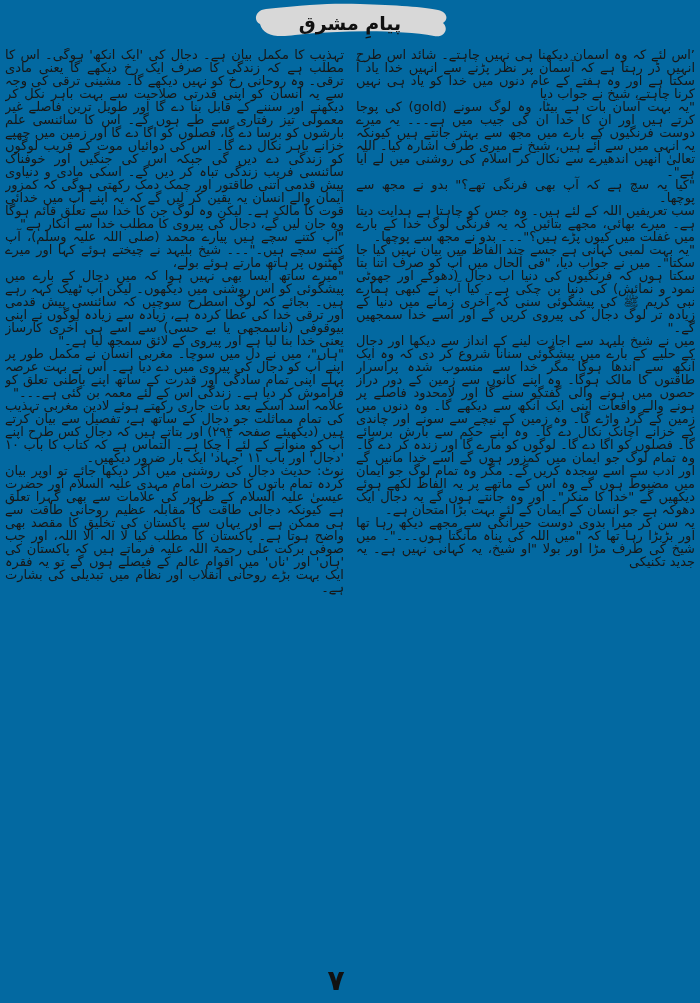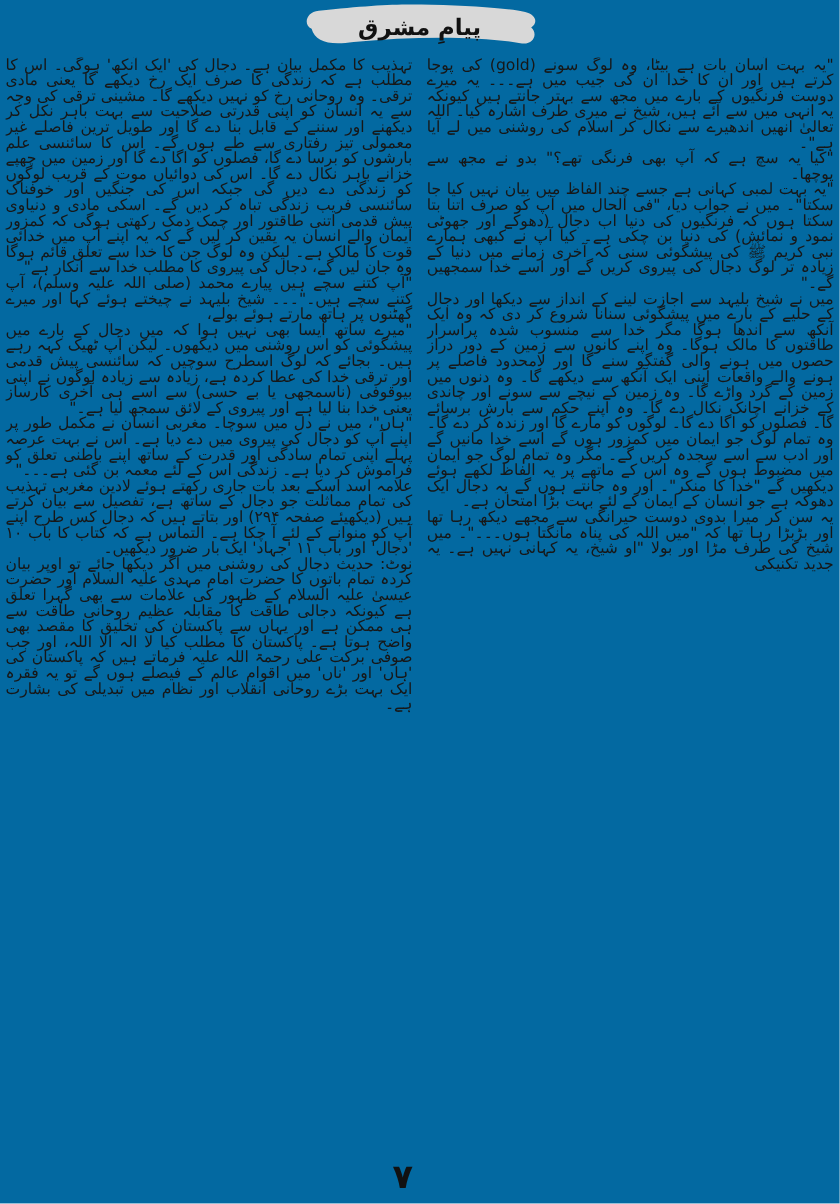--- a/index.html
+++ b/index.html
@@ -92,22 +92,24 @@
     <div class="ribbon">
       <svg viewBox="0 0 200 42" aria-hidden="true">
         <path d="M10 22 C3 19 5 8 16 7 C60 2 85 1 110 2 C145 3 175 5 188 8 C197 10 199 17 193 21 C199 26 195 36 184 34 C150 28 95 28 45 33 C25 36 13 33 10 22 Z" fill="#d8d8d8"></path>
       </svg>
       <span class="title">پیامِ مشرق</span>
     </div>
   </header>
 
   <main class="body-cols">
     <section class="col">
+        <p>’اس لئے کہ وہ آسمان دیکھنا ہی نہیں چاہتے۔ شائد اس طرح انہیں ڈر رہتا ہے کہ آسمان پر نظر پڑنے سے انہیں خدا یاد آ سکتا ہے اور وہ ہفتے کے عام دنوں میں خدا کو یاد ہی نہیں کرنا چاہتے، شیخ نے جواب دیا</p>
         <p>"یہ بہت آسان بات ہے بیٹا، وہ لوگ سونے (gold) کی پوجا کرتے ہیں اور ان کا خدا ان کی جیب میں ہے۔۔۔ یہ میرے دوست فرنگیوں کے بارے میں مجھ سے بہتر جانتے ہیں کیونکہ یہ انہی میں سے آئے ہیں، شیخ نے میری طرف اشارہ کیا۔ اللہ تعالیٰ انھیں اندھیرے سے نکال کر اسلام کی روشنی میں لے آیا ہے"۔</p>
         <p>"کیا یہ سچ ہے کہ آپ بھی فرنگی تھے؟" بدو نے مجھ سے پوچھا۔</p>
+        <p>سب تعریفیں اللہ کے لئے ہیں۔ وہ جس کو چاہتا ہے ہدایت دیتا ہے۔ میرے بھائی، مجھے بتائیں کہ یہ فرنگی لوگ خدا کے بارے میں غفلت میں کیوں پڑے ہیں؟"۔۔۔ بدو نے مجھ سے پوچھا۔</p>
         <p>"یہ بہت لمبی کہانی ہے جسے چند الفاظ میں بیان نہیں کیا جا سکتا"۔ میں نے جواب دیا، "فی الحال میں آپ کو صرف اتنا بتا سکتا ہوں کہ فرنگیوں کی دنیا اب دجال (دھوکے اور جھوٹی نمود و نمائش) کی دنیا بن چکی ہے۔ کیا آپ نے کبھی ہمارے نبی کریم ﷺ کی پیشگوئی سنی کہ آخری زمانے میں دنیا کے زیادہ تر لوگ دجال کی پیروی کریں گے اور اسے خدا سمجھیں گے۔"</p>
         <p>میں نے شیخ بلیہد سے اجازت لینے کے انداز سے دیکھا اور دجال کے حلیے کے بارے میں پیشگوئی سنانا شروع کر دی کہ وہ ایک آنکھ سے اندھا ہوگا مگر خدا سے منسوب شدہ پراسرار طاقتوں کا مالک ہوگا۔ وہ اپنے کانوں سے زمین کے دور دراز حصوں میں ہونے والی گفتگو سنے گا اور لامحدود فاصلے پر ہونے والے واقعات اپنی ایک آنکھ سے دیکھے گا۔ وہ دنوں میں زمین کے گرد واڑے گا۔ وہ زمین کے نیچے سے سونے اور چاندی کے خزانے اچانک نکال دے گا۔ وہ اپنے حکم سے بارش برسائے گا۔ فصلوں کو اگا دے گا۔ لوگوں کو مارے گا اور زندہ کر دے گا۔ وہ تمام لوگ جو ایمان میں کمزور ہوں گے اسے خدا مانیں گے اور ادب سے اسے سجدہ کریں گے۔ مگر وہ تمام لوگ جو ایمان میں مضبوط ہوں گے وہ اس کے ماتھے پر یہ الفاظ لکھے ہوئے دیکھیں گے "خدا کا منکر"۔ اور وہ جانتے ہوں گے یہ دجال ایک دھوکہ ہے جو انسان کے ایمان کے لئے بہت بڑا امتحان ہے۔</p>
         <p>یہ سن کر میرا بدوی دوست حیرانگی سے مجھے دیکھ رہا تھا اور بڑبڑا رہا تھا کہ "میں اللہ کی پناہ مانگتا ہوں۔۔۔"۔ میں شیخ کی طرف مڑا اور بولا "او شیخ، یہ کہانی نہیں ہے۔ یہ جدید تکنیکی</p>
       </section>
 
     <section class="col">
       <div>
           <p>تہذیب کا مکمل بیان ہے۔ دجال کی 'ایک آنکھ' ہوگی۔ اس کا مطلب ہے کہ زندگی کا صرف ایک رخ دیکھے گا یعنی مادی ترقی۔ وہ روحانی رخ کو نہیں دیکھے گا۔ مشینی ترقی کی وجہ سے یہ انسان کو اپنی قدرتی صلاحیت سے بہت باہر نکل کر دیکھنے اور سننے کے قابل بنا دے گا اور طویل ترین فاصلے غیر معمولی تیز رفتاری سے طے ہوں گے۔ اس کا سائنسی علم بارشوں کو برسا دے گا، فصلوں کو اگا دے گا اور زمین میں چھپے خزانے باہر نکال دے گا۔ اس کی دوائیاں موت کے قریب لوگوں کو زندگی دے دیں گی جبکہ اس کی جنگیں اور خوفناک سائنسی فریب زندگی تباہ کر دیں گے۔ اسکی مادی و دنیاوی پیش قدمی اتنی طاقتور اور چمک دمک رکھتی ہوگی کہ کمزور ایمان والے انسان یہ یقین کر لیں گے کہ یہ اپنے آپ میں خدائی قوت کا مالک ہے۔ لیکن وہ لوگ جن کا خدا سے تعلق قائم ہوگا وہ جان لیں گے، دجال کی پیروی کا مطلب خدا سے انکار ہے"</p>
           <p>"آپ کتنے سچے ہیں پیارے محمد (صلی اللہ علیہ وسلم)، آپ کتنے سچے ہیں۔"۔۔۔ شیخ بلیہد نے چیختے ہوئے کہا اور میرے گھٹنوں پر ہاتھ مارتے ہوئے بولے،</p>
           <p>"میرے ساتھ ایسا بھی نہیں ہوا کہ میں دجال کے بارے میں پیشگوئی کو اس روشنی میں دیکھوں۔ لیکن آپ ٹھیک کہہ رہے ہیں۔ بجائے کہ لوگ اسطرح سوچیں کہ سائنسی پیش قدمی اور ترقی خدا کی عطا کردہ ہے، زیادہ سے زیادہ لوگوں نے اپنی بیوقوفی (ناسمجھی یا بے حسی) سے اسے ہی آخری کارساز یعنی خدا بنا لیا ہے اور پیروی کے لائق سمجھ لیا ہے۔"</p>

